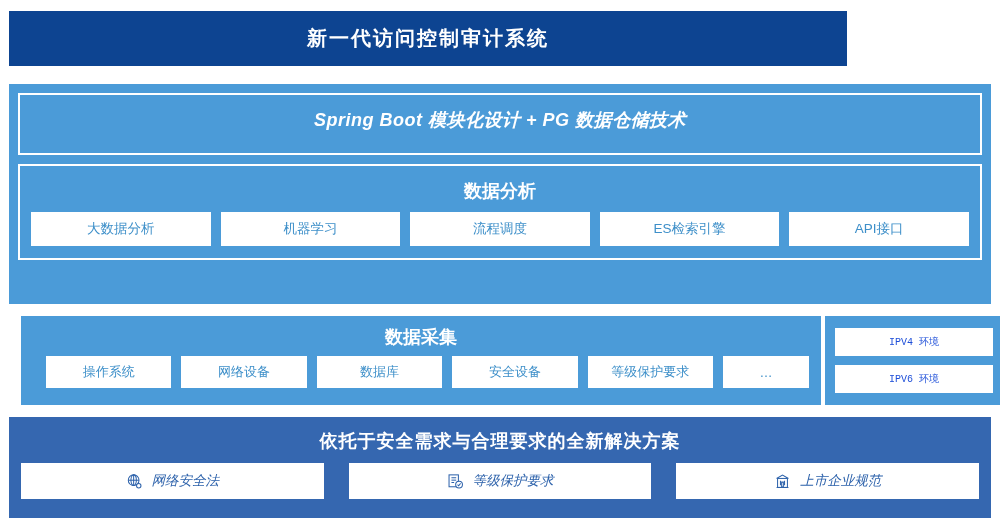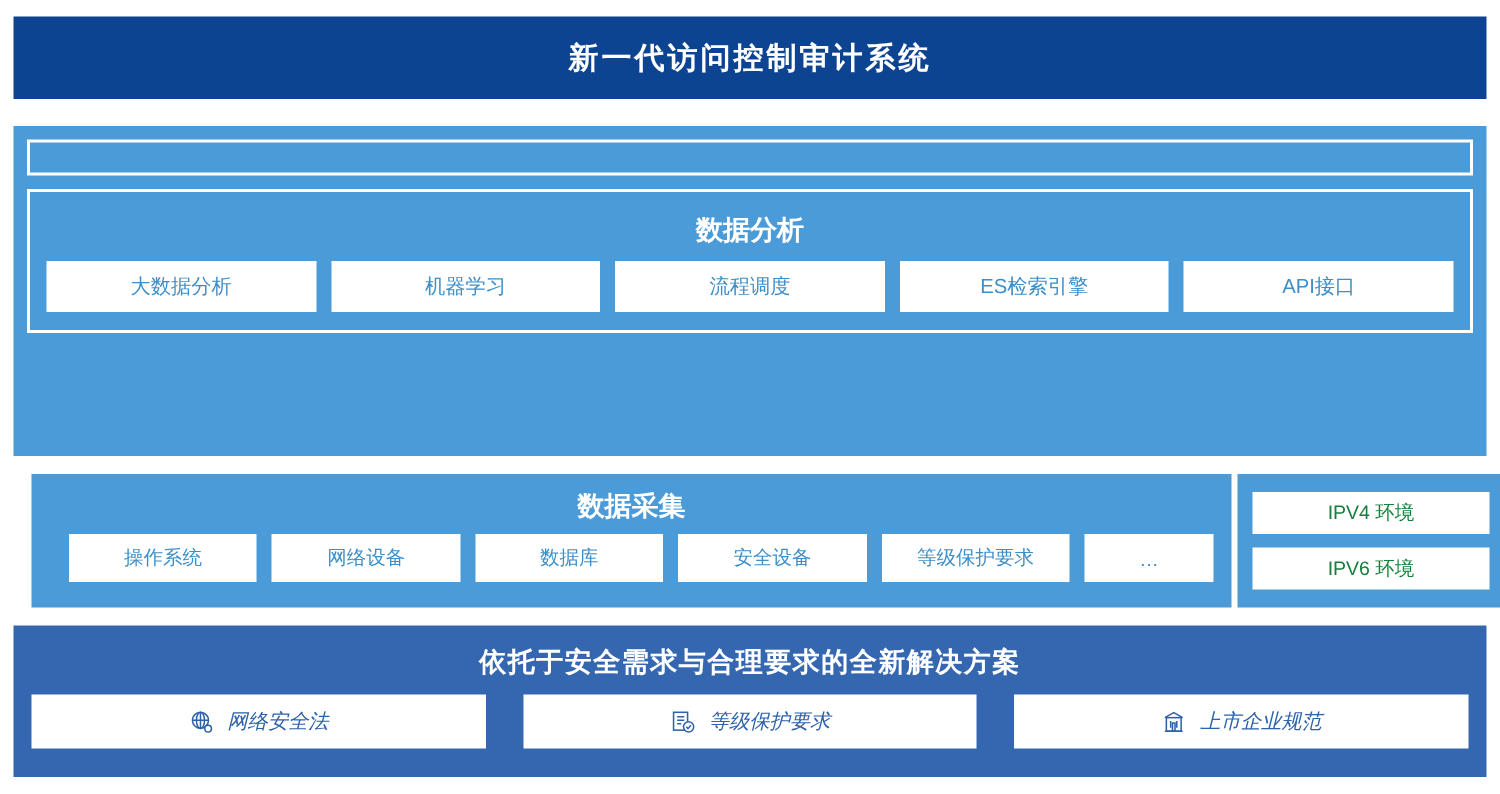--- a/index.html
+++ b/index.html
@@ -19,21 +19,21 @@
     position: relative;
     background: #ffffff;
     box-sizing: border-box;
   }
 
   
   .header {
     position: absolute;
     left: 9px;
     top: 11px;
-    width: 982px;
+    width: 838px;
     height: 55px;
     background: #0d4491;
     display: flex;
     align-items: center;
     justify-content: center;
   }
   .header-title {
     color: #ffffff;
     font-size: 20px;
     font-weight: bold;
@@ -127,23 +127,24 @@
     flex-direction: column;
     justify-content: center;
     gap: 9px;
   }
   .ipv-card {
     background: #ffffff;
     height: 28px;
     display: flex;
     align-items: center;
     justify-content: center;
-    color: #15803d;
-    font-size: 13px;
+    color: #1d4ed8;
+    font-size: 10px;
     white-space: nowrap;
+    font-family: Liberation Mono, monospace;
   }
 
   
   .compliance-panel {
     position: absolute;
     left: 9px;
     top: 417px;
     width: 982px;
     height: 101px;
     background: #3567b0;
@@ -190,20 +191,21 @@
 
 <div class="page">
 
   <div class="header">
     <div class="header-title">新一代访问控制审计系统</div>
   </div>
 
   <div class="arch-panel">
 
     <div class="group-box">
+      <div class="group-title italic">Spring Boot 模块化设计 + PG 数据仓储技术</div>
     </div>
 
     <div class="group-box">
       <div class="group-title">数据分析</div>
       <div class="card-row">
         <div class="card">大数据分析</div>
         <div class="card">机器学习</div>
         <div class="card">流程调度</div>
         <div class="card">ES检索引擎</div>
         <div class="card">API接口</div>

